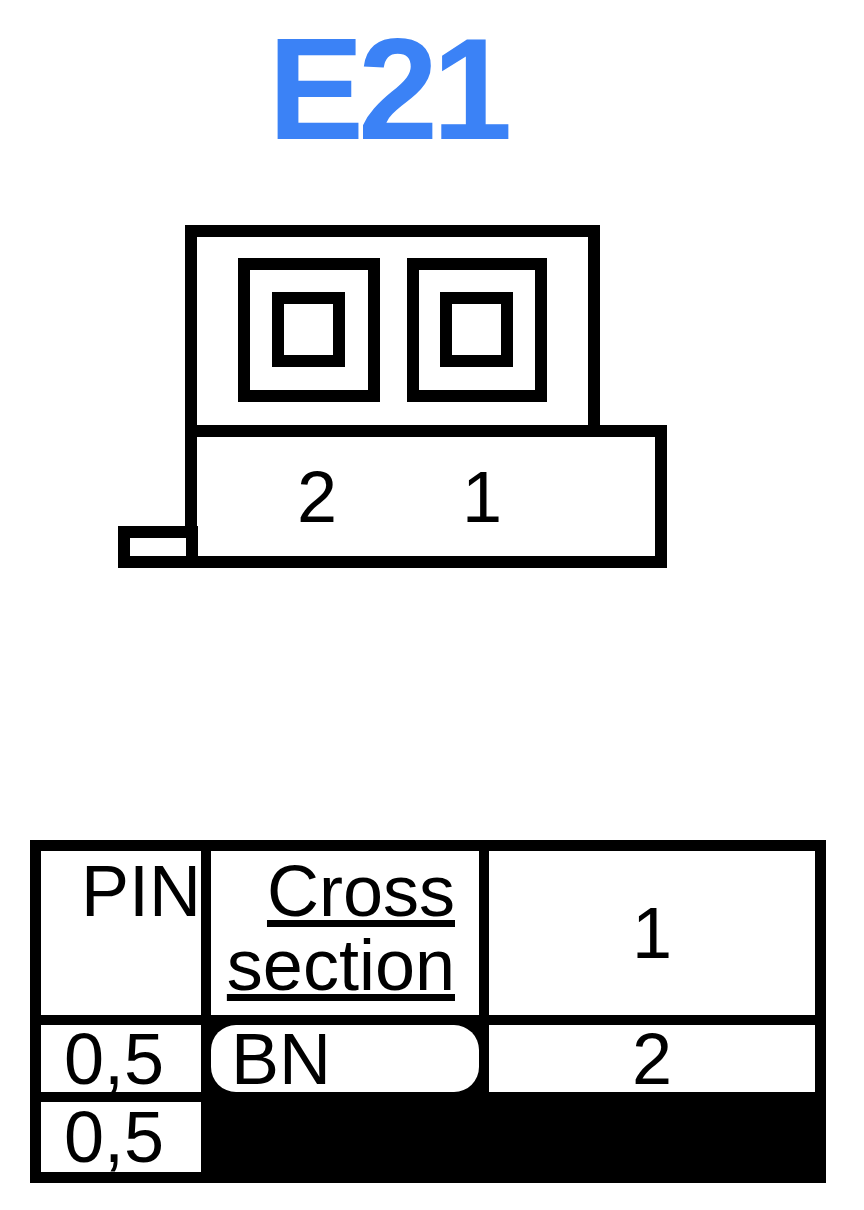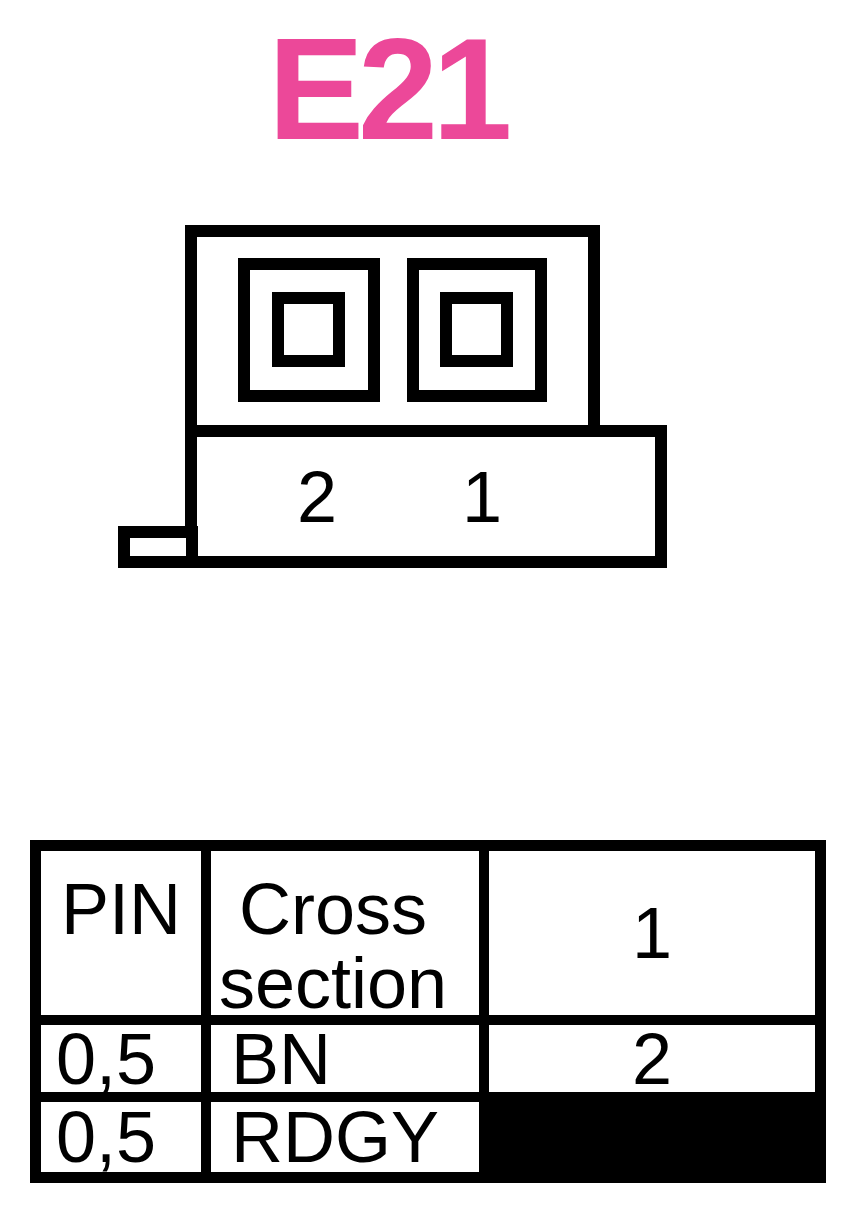--- a/index.html
+++ b/index.html
@@ -13,21 +13,21 @@
     color: #000000;
   }
 
   
   .big-title {
     position: absolute;
     font-size: 144px;
     font-weight: bold;
     line-height: 144px;
     white-space: nowrap;
-    color: #ec4899;
+    color: #3b82f6;
   }
   #title-e21  { left: 268px; top: 18px;  letter-spacing: -6px; }
   #title-conn { left: 146px; top: 630px; }
 
   
   .draw-rect {
     position: absolute;
     box-sizing: border-box;
     border: 12px solid #000;
     background: #fff;
@@ -65,35 +65,35 @@
     grid-template-rows: 164px 67px 1fr;
     gap: 10px;
   }
   .cell {
     background: #fff;
     font-size: 72px;
     color: #000;
     overflow: hidden;
   }
   .cell.head {
-    text-align: center;
-    padding-top: 21px;
+    text-align: right;
+    padding-top: 3px;
     line-height: 74px;
     white-space: pre-line;
   }
-  .cell.head.c2, .cell.head.c3 { padding-right: 24px; }
+  .cell.head.c2, .cell.head.c3 { padding-right: 24px; text-decoration: underline; }
   .cell.data {
     display: flex;
     align-items: center;
     line-height: 74px;
     white-space: nowrap;
   }
   .cell.data.c1 { justify-content: center; }
-  .cell.data.c2 { padding-left: 15px; }
-  .cell.data.c3 { padding-left: 20px; }
+  .cell.data.c2 { padding-left: 23px; }
+  .cell.data.c3 { padding-left: 20px; border-radius: 25px; }
 </style>
 </head>
 <body>
 
 <div id="page">
 
   <div id="title-e21" class="big-title">E21</div>
 
   <div>
     <div id="conn-lower" class="draw-rect"></div>
@@ -112,16 +112,15 @@
     <div class="cell head c1">PIN</div>
     <div class="cell head c2">Cross
 section</div>
 
     <div class="cell data c1">1</div>
     <div class="cell data c2">0,5</div>
     <div class="cell data c3">BN</div>
 
     <div class="cell data c1">2</div>
     <div class="cell data c2">0,5</div>
-    <div class="cell data c3">RDGY</div>
   </div>
 
 </div>
 
 </body></html>

